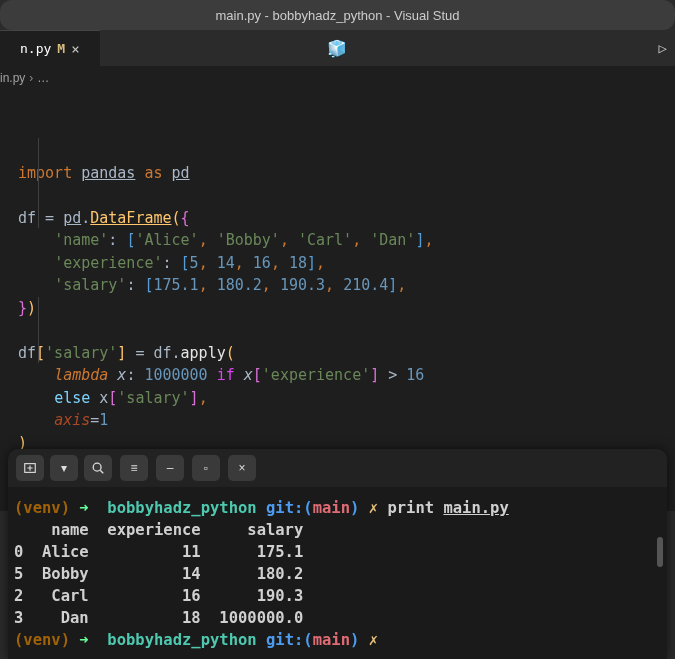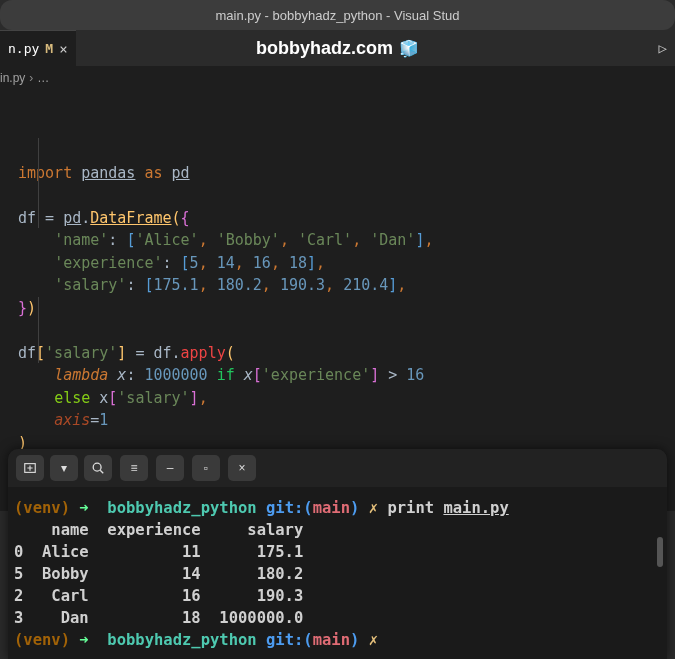--- a/index.html
+++ b/index.html
@@ -27,21 +27,21 @@
     background: #2b2b2b;
     display: flex;
     align-items: center;
     position: relative;
   }
   .tab {
     height: 36px;
     background: #1e1e1e;
     display: flex;
     align-items: center;
-    padding: 0 8px;
+    padding: 0 20px;
     gap: 6px;
     font-size: 13px;
     color: #ffffff;
     border-top: 1px solid #444;
   }
   .tab-mod { color: #d7ba7d; font-weight: bold; }
   .tab-close { color: #ccc; font-size: 14px; cursor: pointer; }
   .center-label {
     position: absolute;
     left: 50%;
@@ -84,27 +84,27 @@
     position: absolute;
     left: 38px;
     width: 1px;
     background: #404040;
   }
   .guide.g1 { top: 48px; height: 90px; }
   .guide.g2 { top: 207px; height: 66px; }
   .kw-import { color: #cc7832; }
   .kw-as { color: #cc7832; }
   .kw-lambda { color: #cc7832; font-style: italic; }
-  .kw-if { color: #22c55e; margin-top: 20px; }
-  .kw-else { color: #84cc16; }
+  .kw-if { color: #d946ef; margin-top: 20px; }
+  .kw-else { color: #7dd3fc; }
   .id-pandas { color: #a9b7c6; text-decoration: underline; }
   .id-pd { color: #a9b7c6; text-decoration: underline; }
   .id-df { color: #a9b7c6; }
   .id-DataFrame { color: #ffc66d; text-decoration: underline; }
-  .id-apply { color: #ef4444; }
+  .id-apply { color: #e5e5e5; }
   .id-print { color: #ffc66d; }
   .param-x { color: #a9b7c6; font-style: italic; }
   .param-axis { color: #aa4926; font-style: italic; margin-top: 13px; }
   .op { color: #a9b7c6; }
   .punct { color: #cc7832; }
   .bracket-y { color: #ffc66d; }
   .bracket-p { color: #da70d6; }
   .bracket-b { color: #569cd6; }
   .str { color: #6a8759; }
   .num { color: #6897bb; }
@@ -176,21 +176,20 @@
   <span>main.py - bobbyhadz_python - Visual Stud</span>
 </div>
 
 <div class="tab-bar">
   <div class="tab">
     <span>n.py</span>
     <span class="tab-mod">M</span>
     <span class="tab-close">×</span>
   </div>
   <div class="center-label">
-    <span>bobbyhadz.com</span>
     <span class="cube-icon">🧊</span>
   </div>
   <span class="run-icon">▷</span>
 </div>
 
 <div class="breadcrumb">
   <span>in.py</span>
   <span class="sep">›</span>
   <span>…</span>
 </div>

